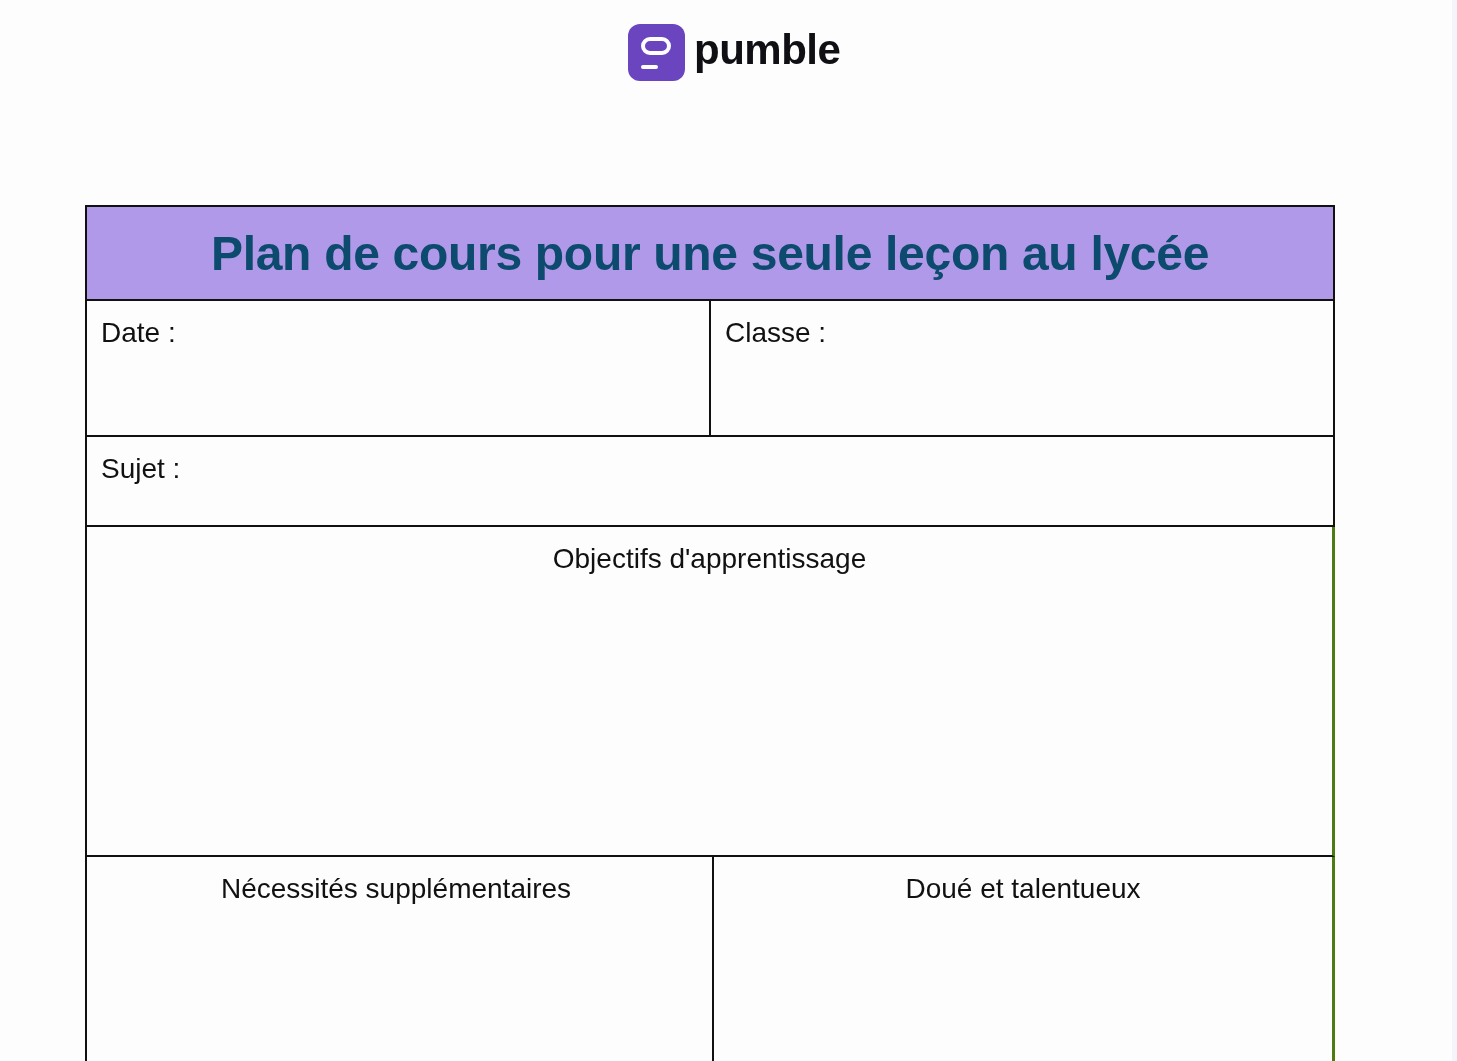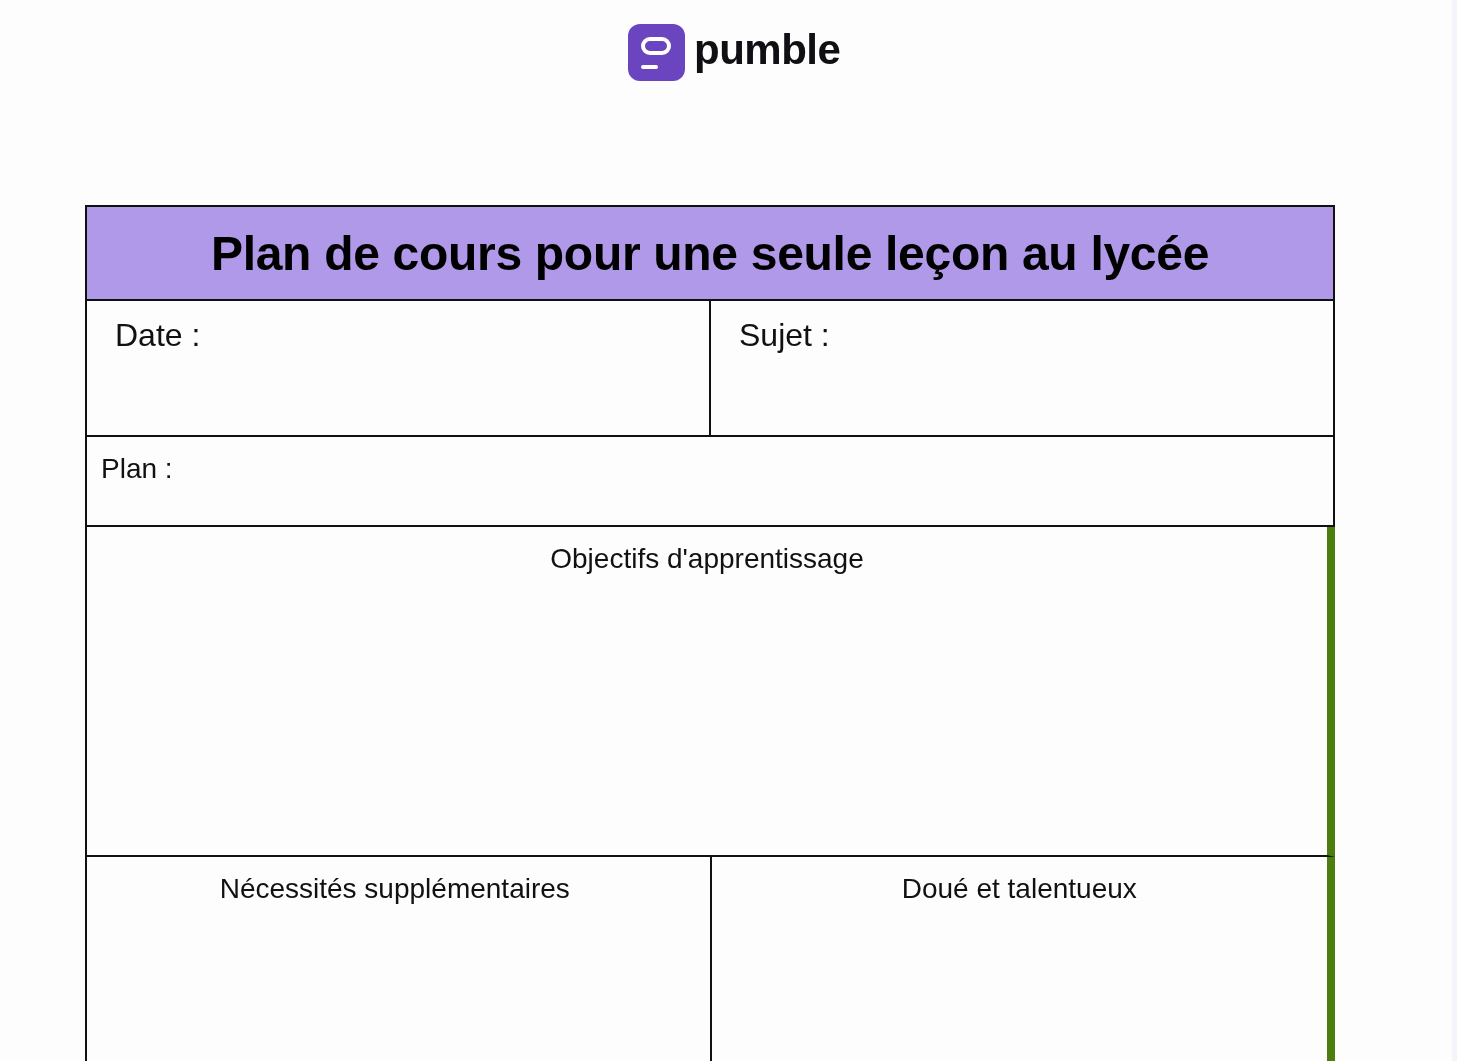--- a/index.html
+++ b/index.html
@@ -5,26 +5,26 @@
   html, body { margin:0; padding:0; }
   body { width:1457px; height:1061px; overflow:hidden; background:#fdfdfd; position:relative; font-family:"Liberation Sans", sans-serif; color:#111; }
   .right-strip { position:absolute; left:1452px; top:0; width:5px; height:1061px; background:#f6f4fb; }
   .logo { position:absolute; left:628px; top:24px; display:flex; align-items:center; }
   .logo-mark { width:57px; height:57px; background:#6b45bf; border-radius:12px; position:relative; }
   .logo-mark .bubble { position:absolute; left:13px; top:13px; width:30px; height:18px; border:4px solid #fff; border-radius:11px; box-sizing:border-box; }
   .logo-mark .line { position:absolute; left:13px; top:41px; width:17px; height:4px; background:#fff; border-radius:2px; }
   .logo-text { margin-left:9px; font-size:42px; font-weight:bold; letter-spacing:-0.5px; color:#0f0f14; line-height:1; margin-top:-6px; }
   .sheet { position:absolute; left:85px; top:205px; width:1250px; }
   .title-row { height:96px; background:#b099e8; border:2px solid #111; display:flex; align-items:center; justify-content:center; box-sizing:border-box; }
-  .title-row h1 { margin:0; font-size:48px; font-weight:bold; letter-spacing:-0.3px; color:#000000; }
+  .title-row h1 { margin:0; font-size:48px; font-weight:bold; letter-spacing:-0.3px; color:#0c4a6e; }
   .row3 { display:flex; height:136px; border-left:2px solid #111; border-right:2px solid #111; border-bottom:2px solid #111; box-sizing:border-box; }
-  .row3 .cell { flex:1; padding:16px 28px; font-size:32px; box-sizing:border-box; }
+  .row3 .cell { flex:1; padding:16px 14px; font-size:28px; box-sizing:border-box; }
   .row3 .cell + .cell { border-left:2px solid #111; }
   .row-subject { height:90px; border-left:2px solid #111; border-right:2px solid #111; border-bottom:2px solid #111; padding:16px 14px; font-size:28px; box-sizing:border-box; }
-  .row2 { display:flex; border-left:2px solid #111; border-right:8px solid #4d7c0f; border-bottom:2px solid #111; box-sizing:border-box;gap:7px; }
+  .row2 { display:flex; border-left:2px solid #111; border-right:3px solid #4d7c0f; border-bottom:2px solid #111; box-sizing:border-box;gap:7px; }
   .row2.a { height:330px; }
   .row2.b { height:220px; border-bottom:none; }
   .row2 .cell { flex:1; text-align:center; padding-top:16px; font-size:28px; box-sizing:border-box; }
   .row2 .cell + .cell { border-left:2px solid #111; }
 </style>
 </head>
 <body>
 
 <div class="right-strip"></div>
 
@@ -35,23 +35,23 @@
   </div>
   <span class="logo-text">pumble</span>
 </div>
 
 <div class="sheet">
   <div class="title-row">
     <h1>Plan de cours pour une seule leçon au lycée</h1>
   </div>
   <div class="row3">
     <div class="cell">Date :</div>
-    <div class="cell">Sujet :</div>
+    <div class="cell">Classe :</div>
   </div>
-  <div class="row-subject">Plan :</div>
+  <div class="row-subject">Sujet :</div>
   <div class="row2 a">
     <div class="cell">Objectifs d'apprentissage</div>
   </div>
   <div class="row2 b">
     <div class="cell">Nécessités supplémentaires</div>
     <div class="cell">Doué et talentueux</div>
   </div>
 </div>
 
 </body></html>

